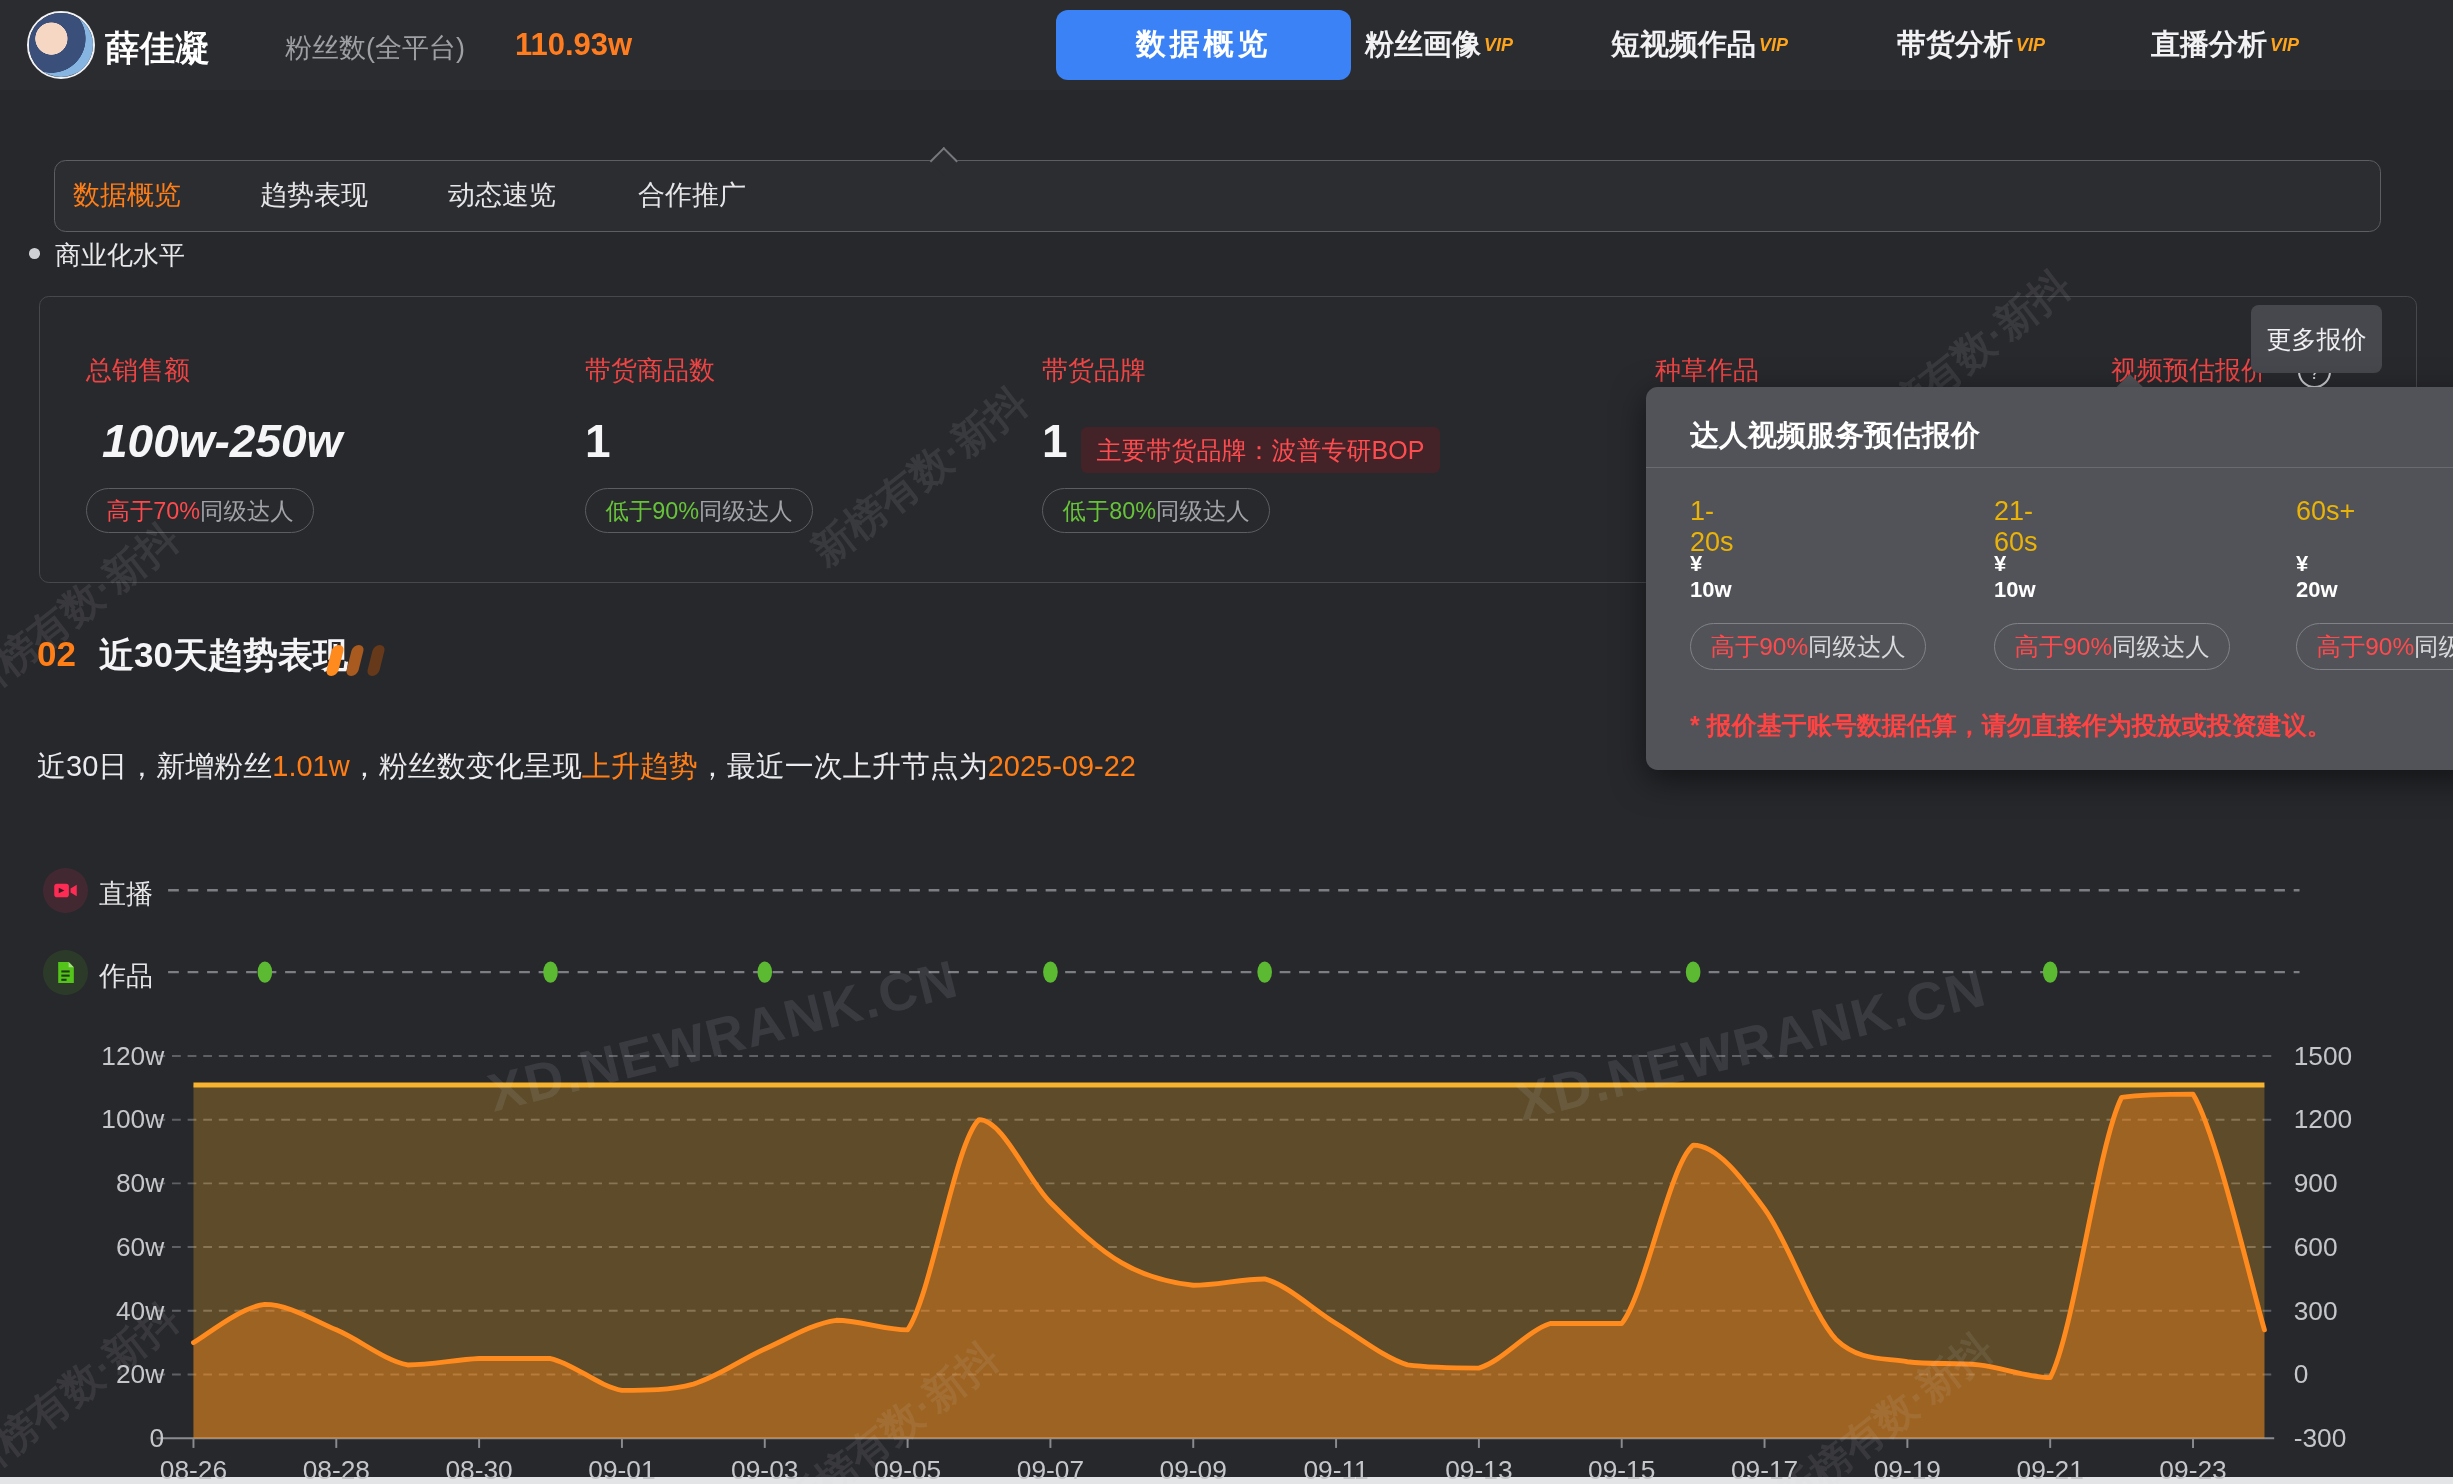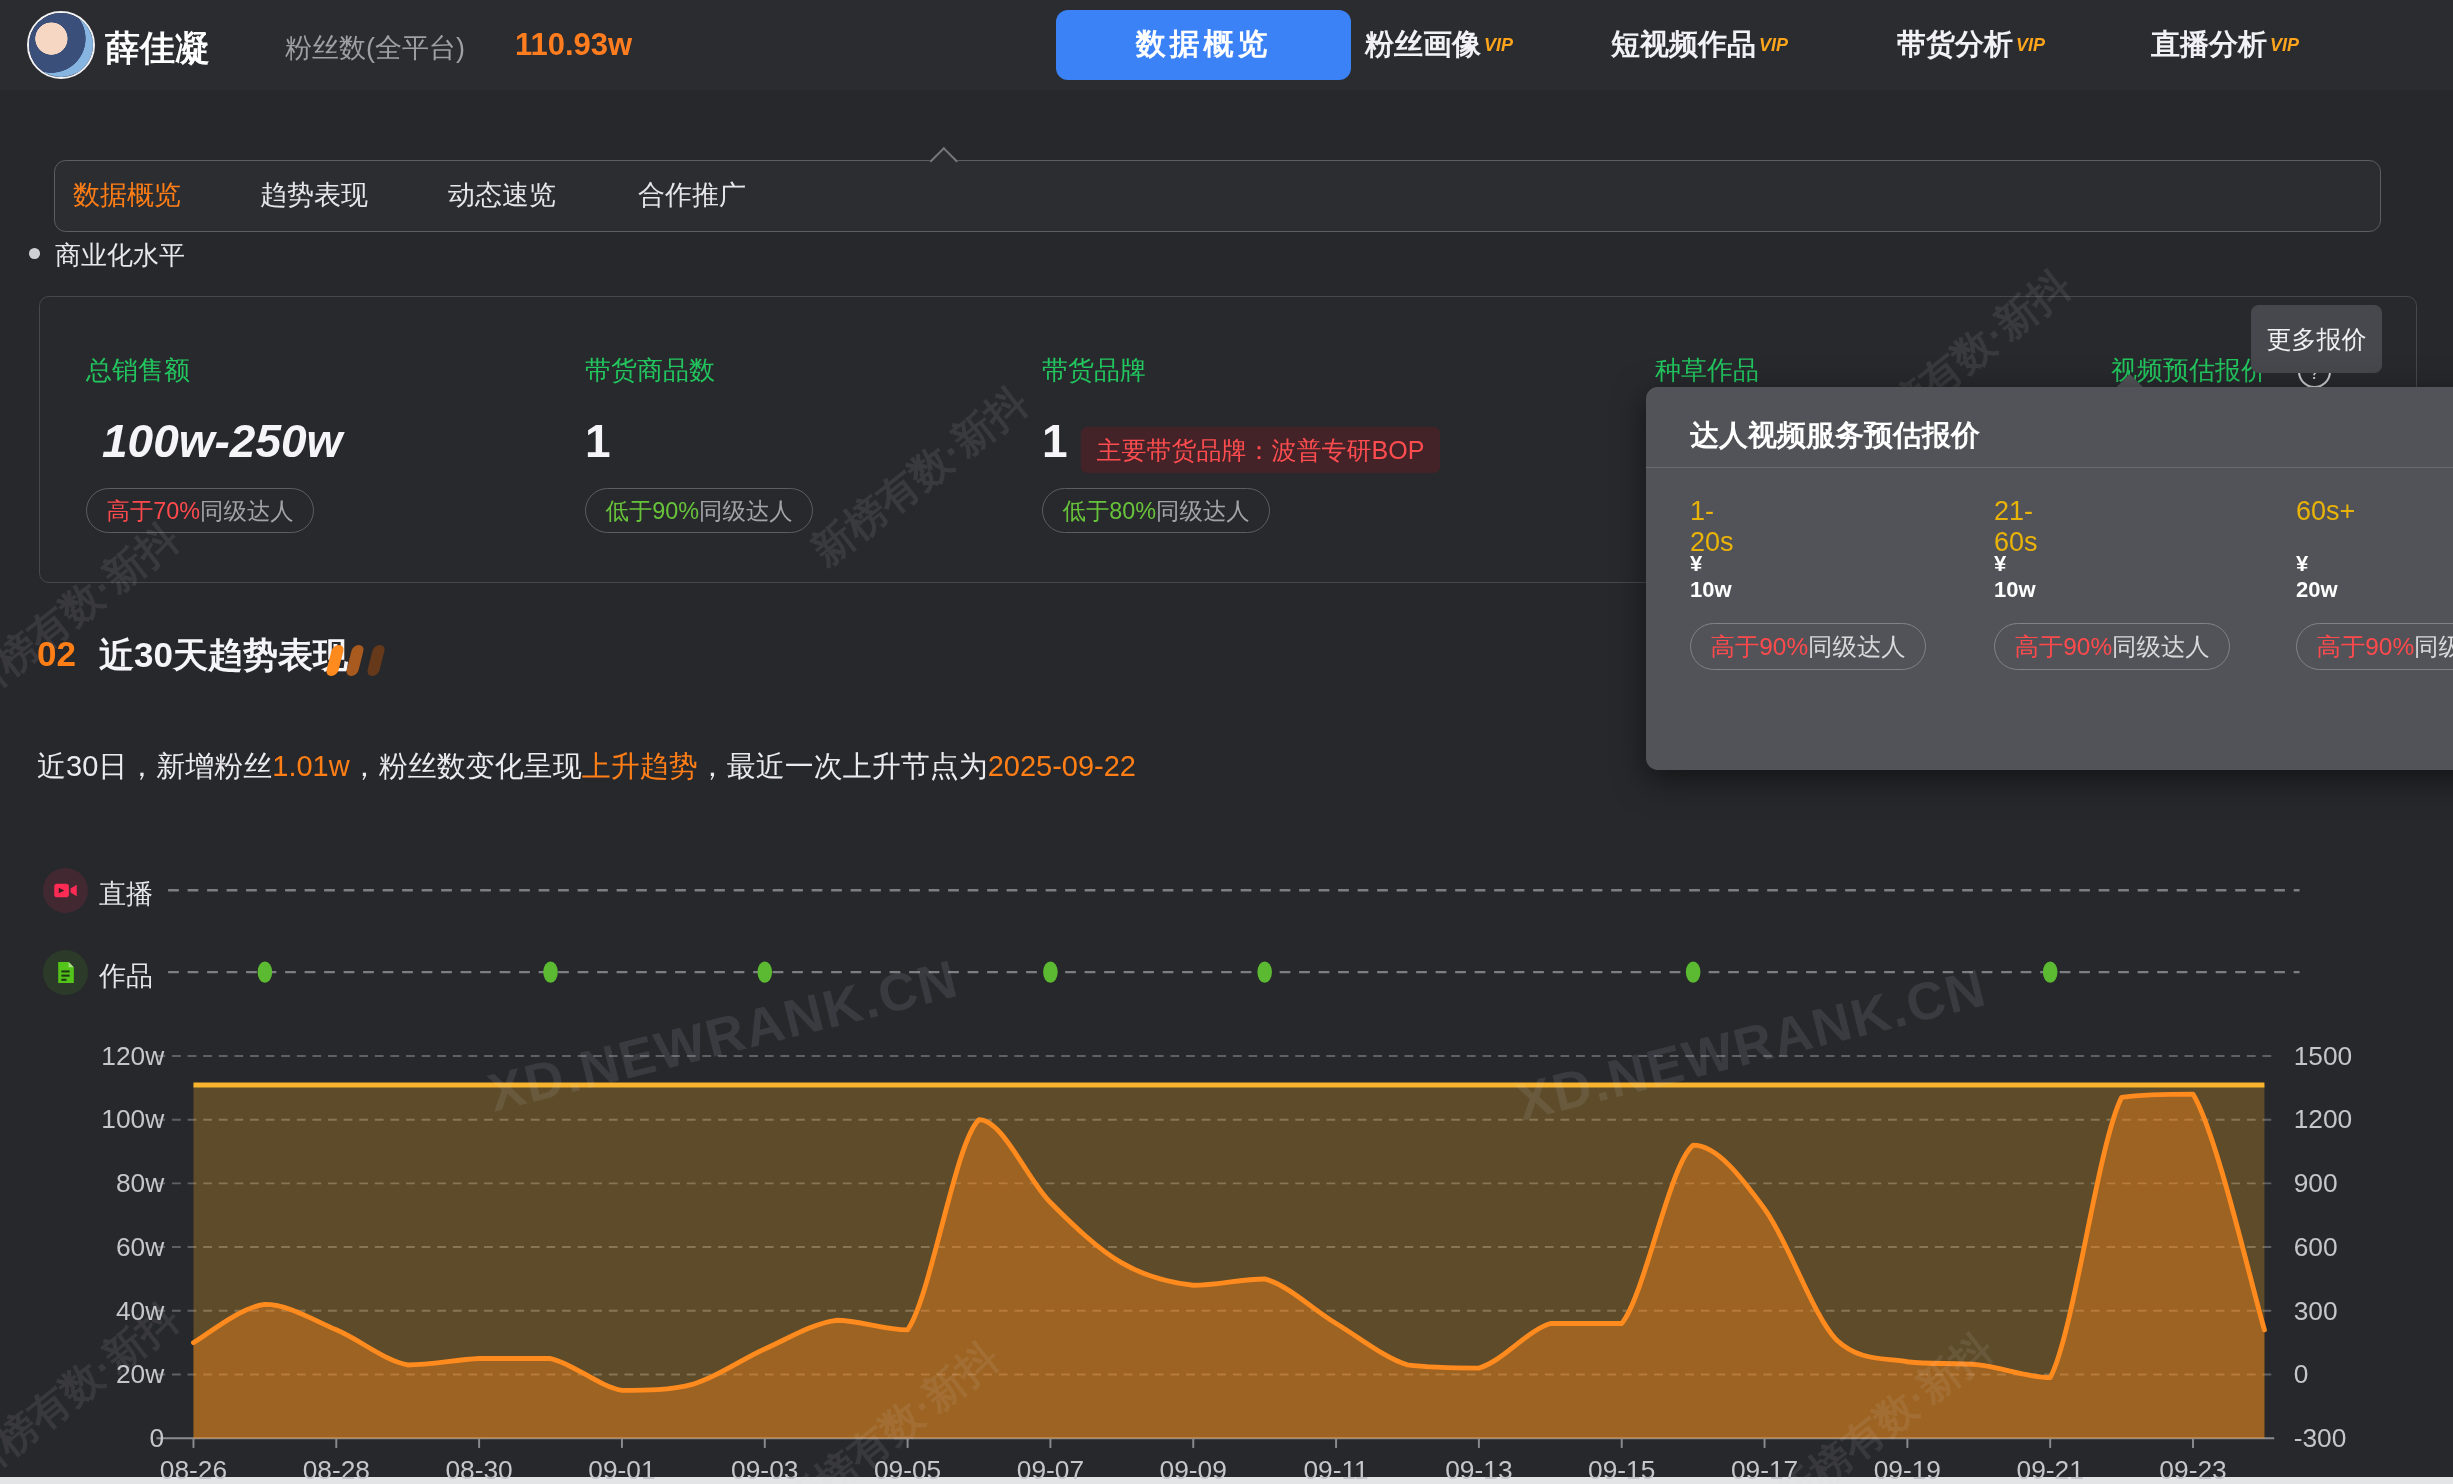--- a/index.html
+++ b/index.html
@@ -25,21 +25,21 @@
   .tab-caret{left:934px;top:151px;width:17.6px;height:17.6px;background:#2c2d31;
      border-left:2px solid #77787d;border-top:2px solid #77787d;transform:rotate(45deg);z-index:5;}
   .subtab{top:160px;height:70px;display:flex;align-items:center;font-size:27px;color:#e6e6e8;cursor:pointer;z-index:6;}
   .subtab.active{color:#ff7e16;}
   
   .bullet-dot{left:29px;top:248px;width:10.7px;height:10.7px;border-radius:50%;background:#cfd0d4;}
   .bullet-text{left:55px;top:238px;font-size:26px;color:#e8e8ea;}
   
   .card{left:39px;top:296px;width:2376px;height:285px;border:1px solid #47484d;
         border-radius:9.8px;background:#28292d;}
-  .stat-label{top:353px;font-size:26px;color:#22c55e;}
+  .stat-label{top:353px;font-size:26px;color:#ef4444;}
   .stat-value{top:414px;font-size:46px;font-weight:bold;color:#f5f5f7;}
   .pill{top:488px;display:inline-flex;align-items:center;height:43px;padding:0 19.5px;
         border:1px solid #5c5d62;border-radius:23.4px;font-size:23.4px;}
   .pill .hl-red{color:#ff4a4d;}
   .pill .hl-green{color:#67c33a;}
   .pill .suffix{color:#a2a3a8;}
   .brand-tag{left:1081px;top:427px;height:46px;display:inline-flex;align-items:center;
         background:#432228;border-radius:5.9px;padding:0 15.6px;font-size:25px;color:#ff4d4f;}
   .help-icon{left:2298px;top:355px;width:29px;height:29px;border-radius:50%;border:2px solid #c9cacd;
         color:#c9cacd;font-size:20.5px;display:flex;align-items:center;justify-content:center;cursor:pointer;}
@@ -164,20 +164,21 @@
       </div>
   </div>
   <div class="pcol" style="left:650px;">
     <div class="dur">60s+</div>
     <div class="price">¥ 20w</div>
     <div class="pill2">
         <span class="hl-red">高于90%</span>
         <span class="suffix">同级达人</span>
       </div>
   </div>
+  <div class="popup-note">* 报价基于账号数据估算，请勿直接作为投放或投资建议。</div>
 </div>
 
 <div class="abs sec-num">02</div>
 <div class="abs sec-title">近30天趋势表现</div>
 <div class="abs sec-bar" style="left:329px;background:#ff8a1e;"></div>
 <div class="abs sec-bar" style="left:349px;background:#a85a1f;"></div>
 <div class="abs sec-bar" style="left:370px;background:#66391b;"></div>
 
 <div class="abs summary">
   <span>近30日，新增粉丝</span><span class="hl">1.01w</span><span>，粉丝数变化呈现</span><span class="hl">上升趋势</span><span>，最近一次上升节点为</span><span class="hl">2025-09-22</span>

